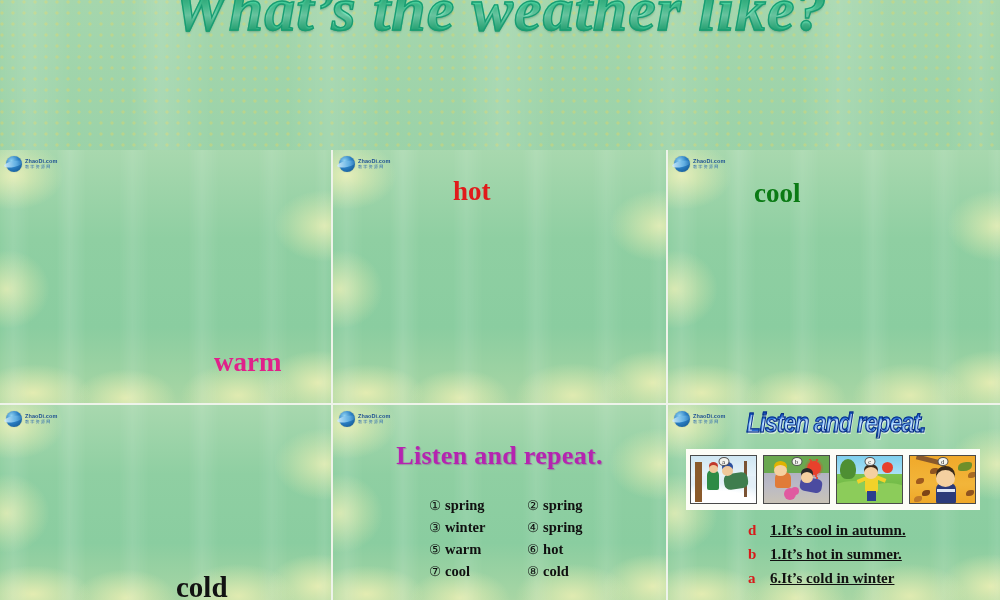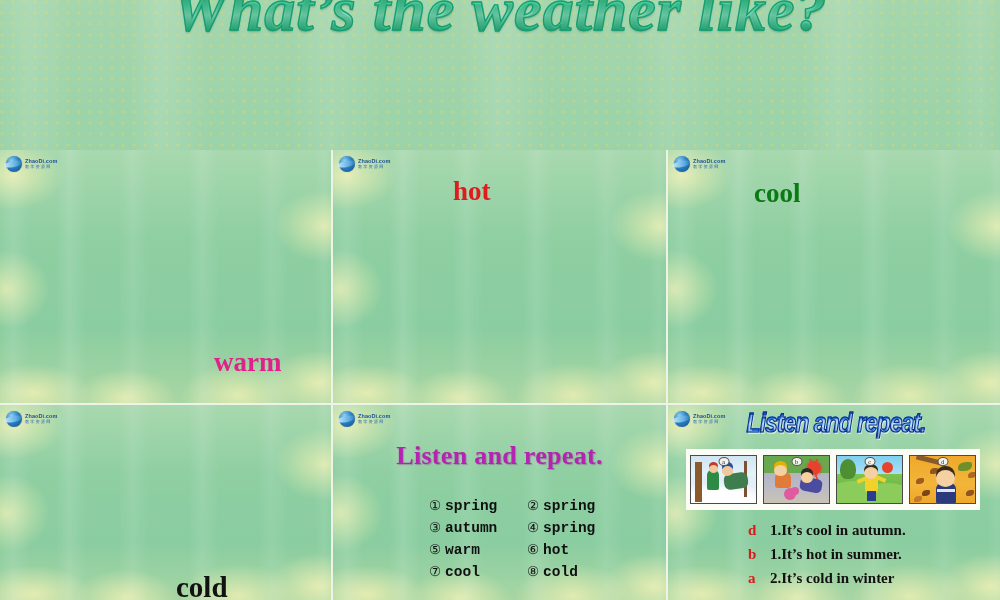--- a/index.html
+++ b/index.html
@@ -217,21 +217,21 @@
     left: 96px; top: 92px;
     display: grid;
     grid-template-columns: 92px auto;
     row-gap: 5px;
     column-gap: 6px;
     font-family: "Liberation Serif", serif;
     font-weight: bold;
     font-size: 14.5px;
     color: #101010;
   }
-  .word-cell { white-space: nowrap; font-family: Liberation Mono, monospace; }
+  .word-cell { white-space: nowrap; }
   .word-cell .num {
     display: inline-block;
     margin-right: 4px;
     font-weight: normal;
     font-size: 13.5px;
   }
 
   
   .lr-wordart {
     position: absolute;
@@ -372,21 +372,21 @@
     display: grid;
     grid-template-columns: 22px auto;
     row-gap: 7px;
     align-items: baseline;
     font-family: "Liberation Serif", serif;
     font-weight: bold;
     font-size: 15px;
     color: #111;
   }
   .sent-letter { color: #d81a1a; font-weight: bold; }
-  .sent-text { white-space: nowrap; }
+  .sent-text { white-space: nowrap; text-decoration: underline; }
 </style>
 </head>
 <body>
 
 <div id="page">
 
   <div class="title-band">
     <div class="wordart-title">What’s the weather like?</div>
   </div>
 
@@ -448,21 +448,21 @@
       <div class="lr-heading">Listen and repeat.</div>
 
       <div class="word-grid">
         <div class="word-cell">
           <span class="num">①</span><span>spring</span>
         </div>
         <div class="word-cell">
           <span class="num">②</span><span>spring</span>
         </div>
         <div class="word-cell">
-          <span class="num">③</span><span>autumn</span>
+          <span class="num">③</span><span>winter</span>
         </div>
         <div class="word-cell">
           <span class="num">④</span><span>spring</span>
         </div>
         <div class="word-cell">
           <span class="num">⑤</span><span>warm</span>
         </div>
         <div class="word-cell">
           <span class="num">⑥</span><span>hot</span>
         </div>
@@ -542,18 +542,18 @@
       </div>
 
       <div class="sentences">
         <div class="sent-letter">d</div>
         <div class="sent-text">1.It’s cool in autumn.</div>
 
         <div class="sent-letter">b</div>
         <div class="sent-text">1.It’s hot in summer.</div>
 
         <div class="sent-letter">a</div>
-        <div class="sent-text">2.It’s cold in winter</div>
+        <div class="sent-text">6.It’s cold in winter</div>
       </div>
     </div>
 
   </div>
 </div>
 
 </body></html>

